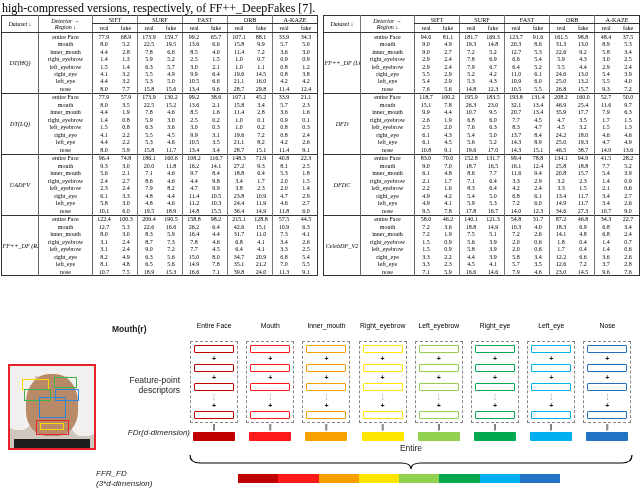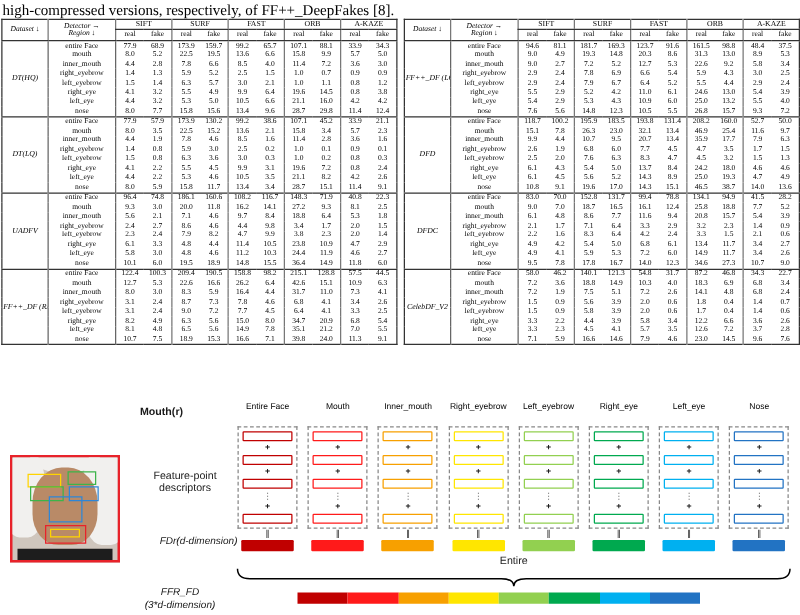--- a/index.html
+++ b/index.html
@@ -25,24 +25,24 @@
   td.dataset-cell{font-weight:bold;font-style:italic;font-size:6.2px;
       border-right:1px solid #666;white-space:normal;line-height:7px;}
   td.region-cell{font-size:6px;border-right:1px solid #666;}
   td.num{font-size:6px;}
   .v-sep{border-left:1px solid #777;}
   tr.group-first td{border-top:1px solid #333;}
 
   
   .diagram-label{font-family:"Liberation Sans", sans-serif;position:absolute;color:#1a1a1a;}
   #region-axis-label{left:112px;top:324px;font-size:8.5px;font-weight:bold;}
-  #descriptor-label{left:104px;top:375px;width:88px;text-align:center;font-size:8.5px;line-height:10px;}
+  #descriptor-label{left:92px;top:375px;width:88px;text-align:right;font-size:8.5px;line-height:10px;}
   #fdr-label{left:94px;top:428px;width:96px;text-align:right;font-size:8px;font-style:italic;}
   #contact-label{left:186px;top:443px;width:450px;text-align:center;font-size:8.5px;}
-  #ffr-label{left:96px;top:469px;width:96px;text-align:center;font-size:8px;font-style:italic;line-height:10px;}
+  #ffr-label{left:96px;top:469px;width:96px;text-align:left;font-size:8px;font-style:italic;line-height:10px;}
 
   #diagram-columns{position:absolute;left:186px;top:322px;width:450px;display:flex;}
   .region-col{width:56.2px;display:flex;flex-direction:column;align-items:center;}
   .region-col .col-label{font-family:"Liberation Sans", sans-serif;font-size:6.8px;
       height:12px;margin-bottom:7px;white-space:nowrap;}
   .desc-box{width:46px;height:74px;border:1px dashed #888;display:flex;flex-direction:column;
       align-items:center;justify-content:space-between;padding:3px 0;}
   .desc-rect{width:38px;height:6px;background:#fff;border-radius:1px;}
   .plus-sign{font-family:"Liberation Sans", sans-serif;font-size:7px;font-weight:bold;line-height:5px;color:#111;}
   .dots-sign{font-size:7px;line-height:6px;color:#555;}
@@ -69,21 +69,21 @@
   #roi-left-eye{left:45px;top:23px;width:22px;height:10px;border:1.5px solid #2E86D7;}
   #roi-nose{left:29px;top:31px;width:25px;height:19px;border:1.5px solid #2E86D7;}
   #roi-mouth{left:26px;top:54px;width:31px;height:13px;border:1.5px solid #E8222A;}
   #roi-inner-mouth{left:3px;top:2px;width:22px;height:5px;border:1.5px solid #FFD400;}
 </style>
 </head>
 <body>
 
 <div class="page">
 
-  <div class="caption">high-compressed versions, respectively, of FF++_DeepFakes [8].</div>
+  <div class="caption">high-compressed versions, respectively, of FF++_DeepFakes [7].</div>
 
   <div class="tbl-wrap" id="left-table-mount">
       <table class="stats-table">
         <colgroup>
           <col style="width: 37px;">
           <col style="width: 54px;">
           <col style="width: 22.5px;">
           <col style="width: 22.5px;">
           <col style="width: 22.5px;">
           <col style="width: 22.5px;">

